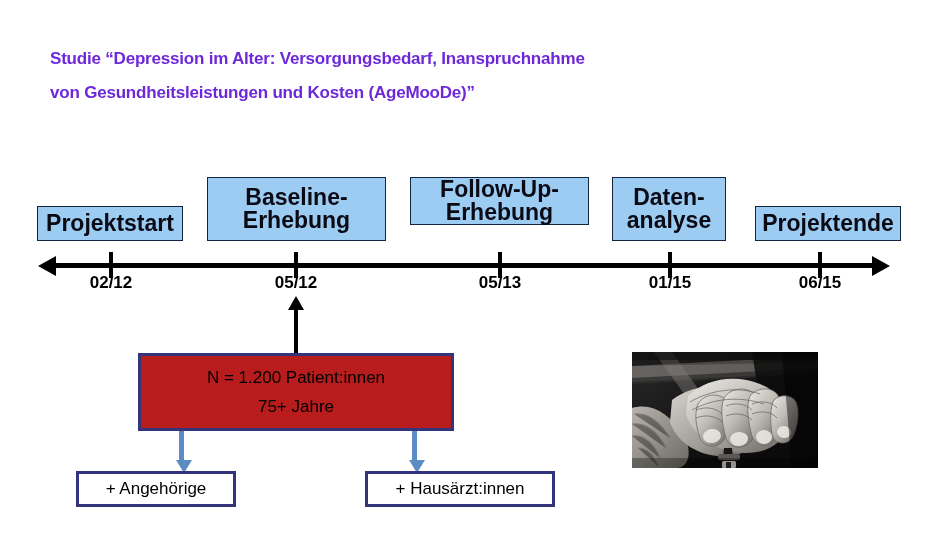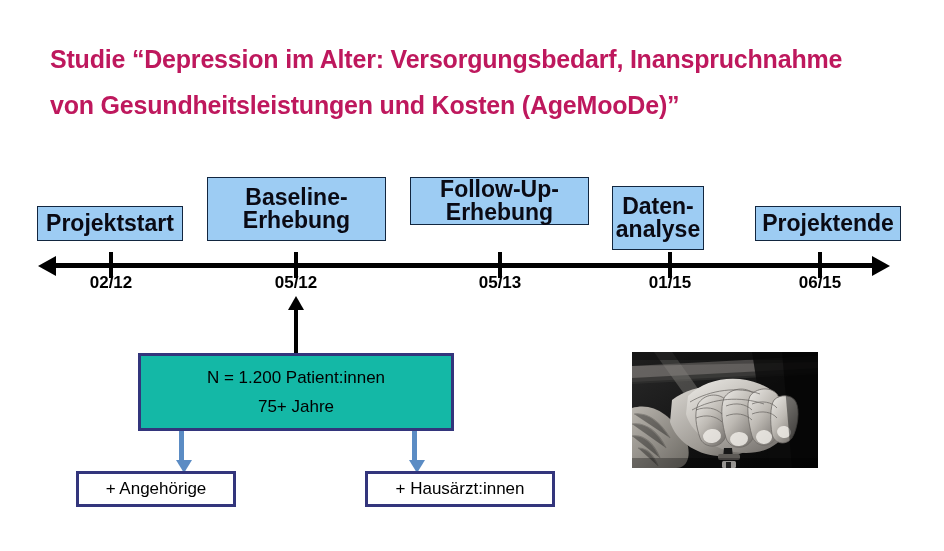--- a/index.html
+++ b/index.html
@@ -17,27 +17,27 @@
     background: #ffffff;
     overflow: hidden;
   }
 
   
   .title {
     position: absolute;
     left: 50px;
     top: 42px;
     width: 880px;
-    color: #be185d;
-    font-size: 25px;
+    color: #6d28d9;
+    font-size: 17px;
     font-weight: bold;
     line-height: 34px;
     letter-spacing: -0.2px;
   }
-  .title .line2 { display: block; margin-top: 12px; }
+  .title .line2 { display: block; }
 
   
   .tl-axis {
     position: absolute;
     left: 48px;
     top: 263px;
     width: 832px;
     height: 5px;
     background: #000000;
   }
@@ -93,21 +93,21 @@
     line-height: 23px;
   }
 
   
   .n-box {
     position: absolute;
     left: 138px;
     top: 353px;
     width: 316px;
     height: 78px;
-    background: #14b8a6;
+    background: #b91c1c;
     border: 3px solid #33357C;
     box-sizing: border-box;
     display: flex;
     flex-direction: column;
     align-items: center;
     justify-content: center;
     gap: 9px;
     color: #000000;
     font-size: 17px;
   }
@@ -195,21 +195,21 @@
   <div class="tick-label" style="left:500px">05/13</div>
   <div class="tick-label" style="left:670px">01/15</div>
   <div class="tick-label" style="left:820px">06/15</div>
 
   <div class="phase-box" style="left:37px;  top:206px; width:146px; height:35px;">Projektstart</div>
 
   <div class="phase-box" style="left:207px; top:177px; width:179px; height:64px;">Baseline-<br>Erhebung</div>
 
   <div class="phase-box" style="left:410px; top:177px; width:179px; height:48px;">Follow-Up-<br>Erhebung</div>
 
-  <div class="phase-box" style="left:612px; top:186px; width:92px; height:64px;">Daten-<br>analyse</div>
+  <div class="phase-box" style="left:612px; top:177px; width:114px; height:64px;">Daten-<br>analyse</div>
 
   <div class="phase-box" style="left:748px; top:206px; width:146px; height:35px;margin-left:7px;">Projektende</div>
 
   <div class="n-arrow-head"></div>
   <div class="n-arrow-shaft"></div>
 
   <div class="n-box">
     <div>N = 1.200 Patient:innen</div>
     <div>75+ Jahre</div>
   </div>

